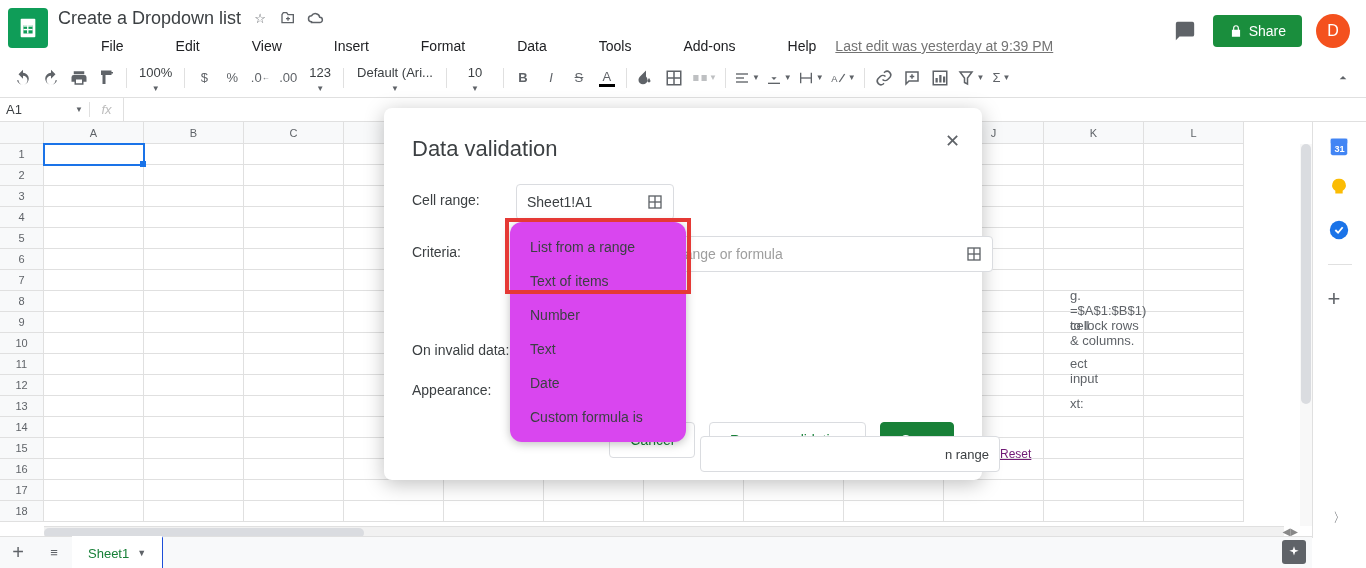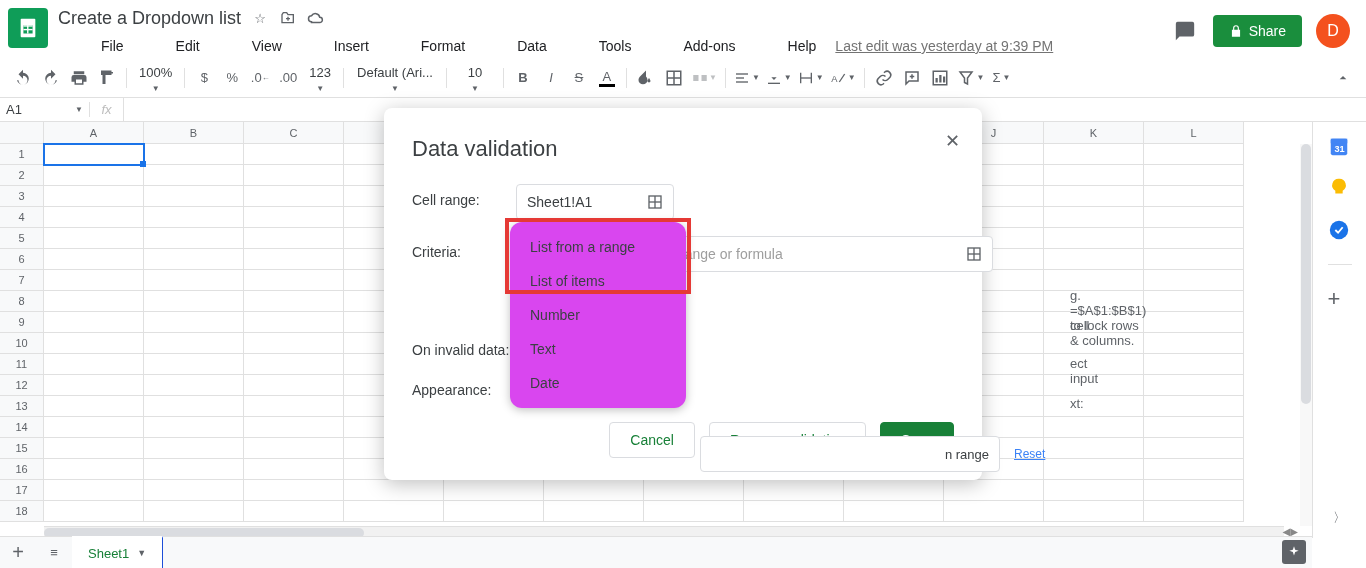--- a/index.html
+++ b/index.html
@@ -72,21 +72,21 @@
   .dialog { position:absolute; left:384px; top:108px; width:598px; background:#fff; border-radius:8px; box-shadow:0 4px 20px rgba(0,0,0,0.25); padding:28px 28px 22px 28px; z-index:50;}
   .dialog h2 { font-size:22px; font-weight:400; color:#3c4043; margin-bottom:22px;}
   .close-x { position:absolute; top:22px; right:22px; color:#5f6368; font-size:18px; cursor:pointer;}
   .form-row { display:flex; align-items:flex-start; margin-bottom:16px; font-size:14px;}
   .form-label { width:104px; color:#3c4043; padding-top:8px;}
   .input-box { border:1px solid #dadce0; border-radius:4px; height:36px; display:flex; align-items:center; padding:0 10px; gap:8px; color:#3c4043; background:#fff;}
   .grid-mini { color:#5f6368; }
   .dialog-actions { display:flex; justify-content:flex-end; gap:14px; margin-top:24px;}
   .btn { border:1px solid #dadce0; background:#fff; color:#188038; border-radius:4px; padding:9px 20px; font-size:14px; font-weight:500;}
   .btn.primary { background:#188038; color:#fff; border-color:#188038;}
-  .link { color:#3b82f6; text-decoration:underline; font-size:12px; margin-left:14px; }
+  .link { color:#701a75; text-decoration:underline; font-size:12px; }
 
   
   .dropdown { position:absolute; left:510px; top:222px; width:176px; background:#d946ef; border-radius:12px; box-shadow:0 2px 10px rgba(0,0,0,0.25); padding:8px 0; z-index:60;}
   .dd-item { padding:9px 20px; font-size:14px; color:#3c4043;}
   .highlight-box { position:absolute; left:505px; top:218px; width:186px; height:76px; border:4px solid #e53935; z-index:70; pointer-events:none;}
 
   .partial-right { position:absolute; left:686px; color:#5f6368; font-size:13px;}
 
   svg { display:block; }
 </style>
@@ -696,18 +696,19 @@
 
   <div class="dialog-actions">
     <div class="btn">Cancel</div>
     <div class="btn">Remove validation</div>
     <div class="btn primary">Save</div>
   </div>
 </div>
 
 <div class="dropdown">
   <div class="dd-item">List from a range</div>
-  <div class="dd-item">List of items</div>
+  <div class="dd-item">Text of items</div>
   <div class="dd-item">Number</div>
   <div class="dd-item">Text</div>
   <div class="dd-item">Date</div>
+  <div class="dd-item">Custom formula is</div>
 </div>
 <div class="highlight-box"></div>
 
 </body></html>

